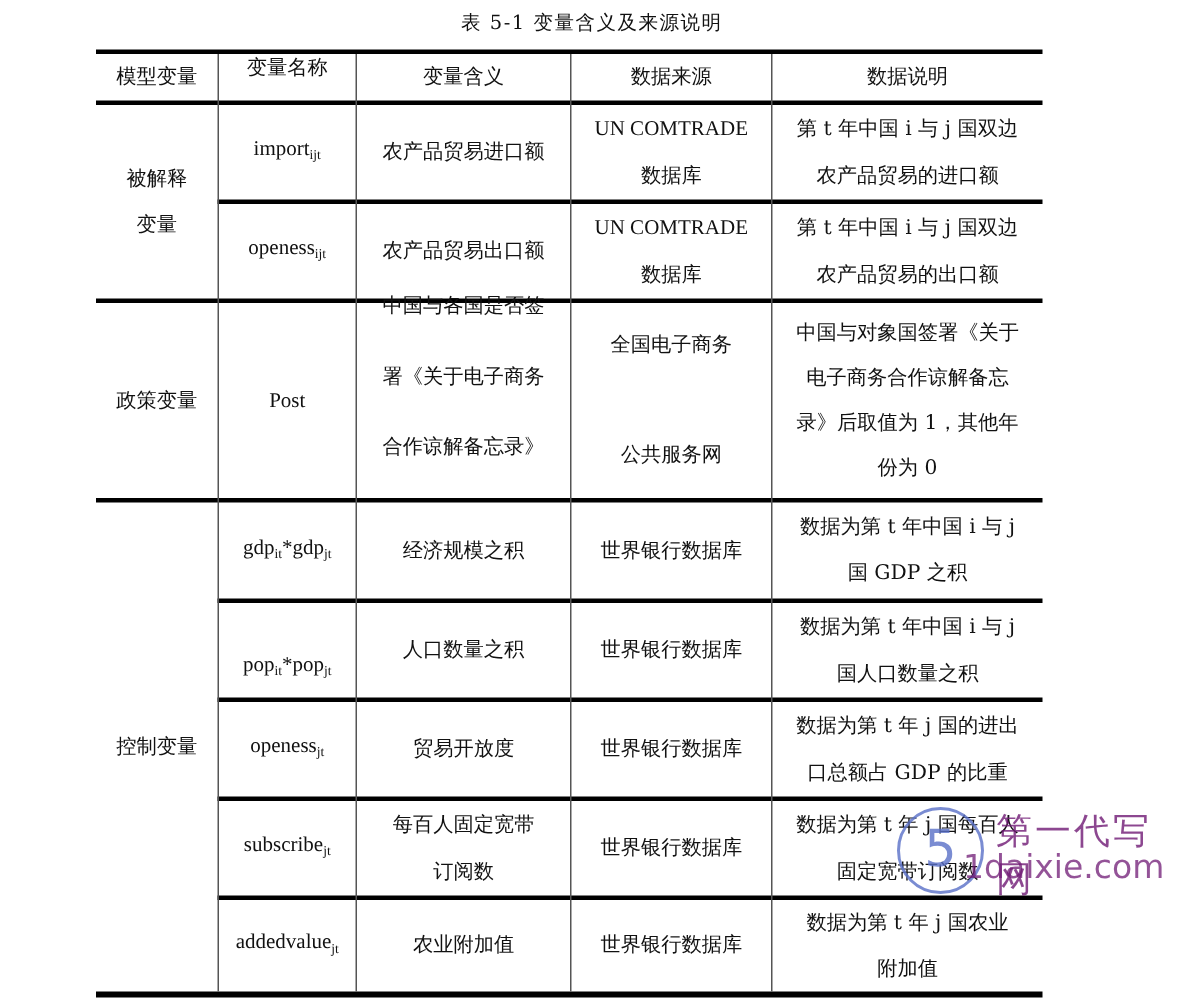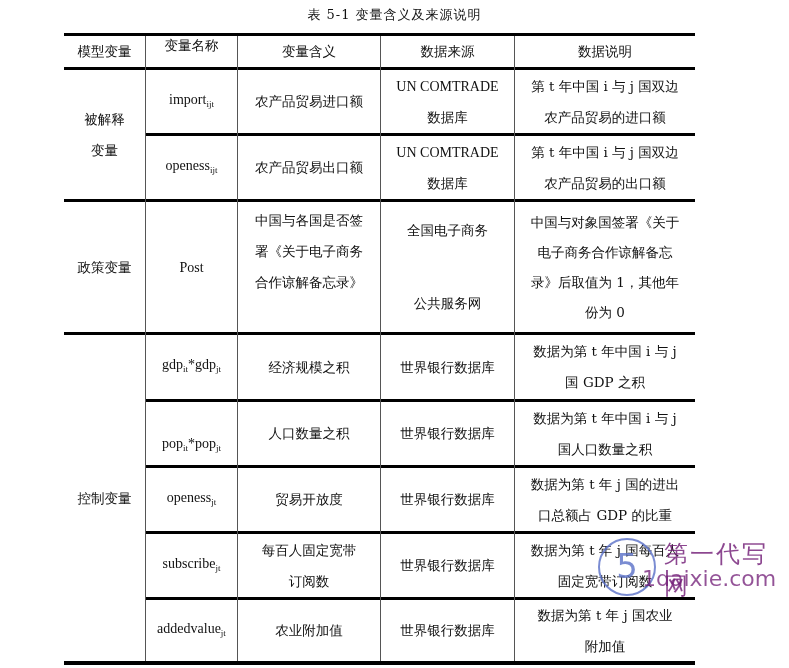--- a/index.html
+++ b/index.html
@@ -97,21 +97,21 @@
     <span>第 t 年中国 i 与 j 国双边</span>
       <span>农产品贸易的出口额</span>
   </div>
 
   <div class="cell" style="left:0;top:169px;width:81px;height:130px;">
       <span>政策变量</span>
     </div>
   <div class="cell latin" style="left:82px;top:169px;width:91px;height:130px;">
       <span>Post</span>
     </div>
-  <div class="cell" style="left:174px;top:169px;width:142px;height:98px;">
+  <div class="cell" style="left:174px;top:169px;width:142px;height:98px;gap:16px;">
     <span>中国与各国是否签</span>
       <span>署《关于电子商务</span>
       <span>合作谅解备忘录》</span>
   </div>
   <div class="cell" style="left:317px;top:169px;width:133px;height:130px;gap:42px;">
     <span>全国电子商务</span>
       <span>公共服务网</span>
   </div>
   <div class="cell" style="left:451px;top:169px;width:180px;height:130px;line-height:30px;">
     <span>中国与对象国签署《关于</span>

